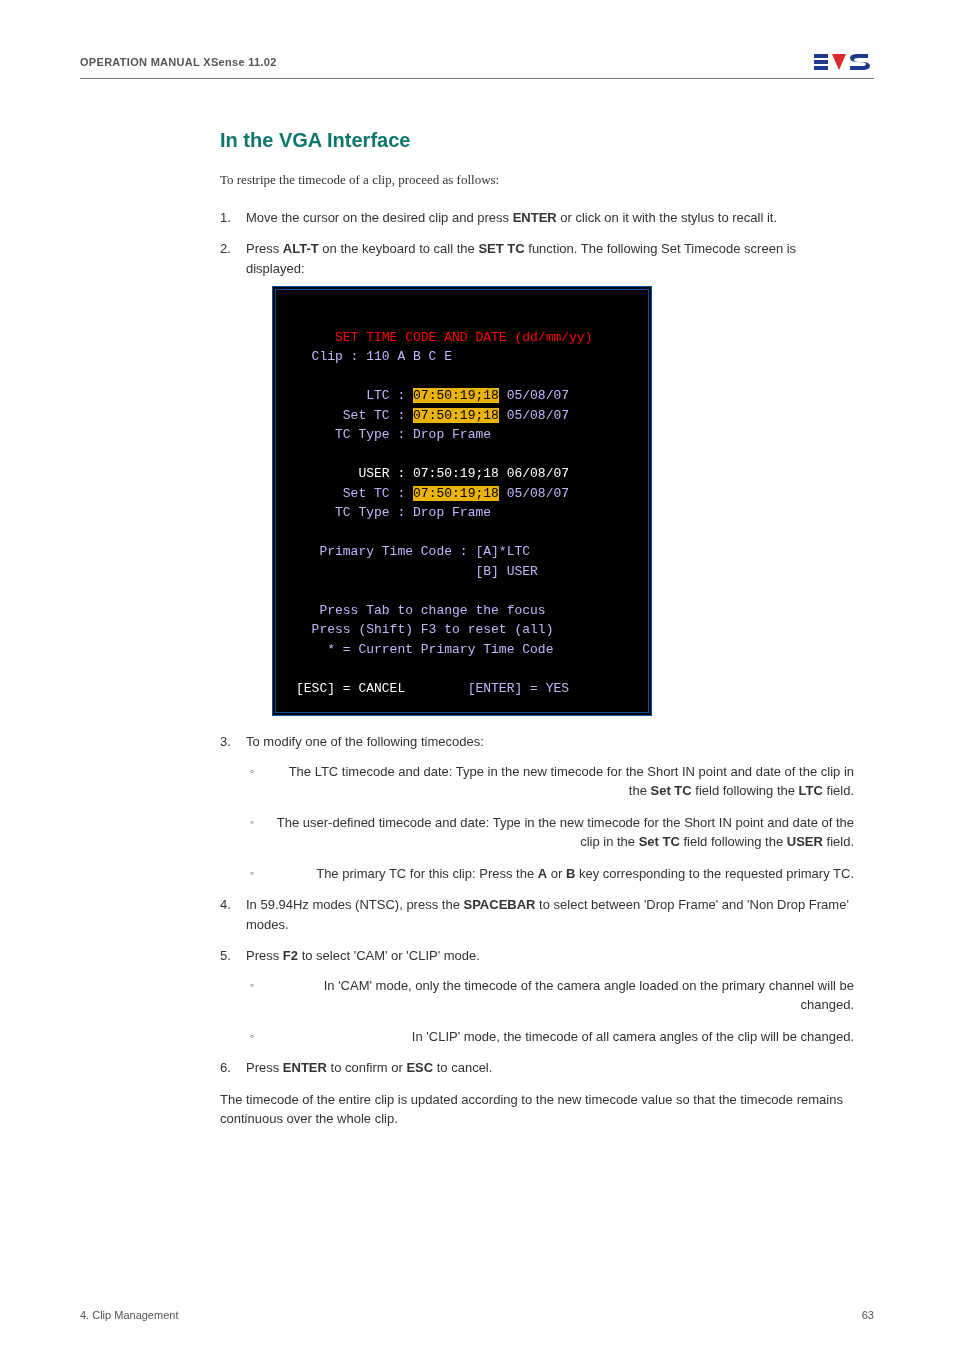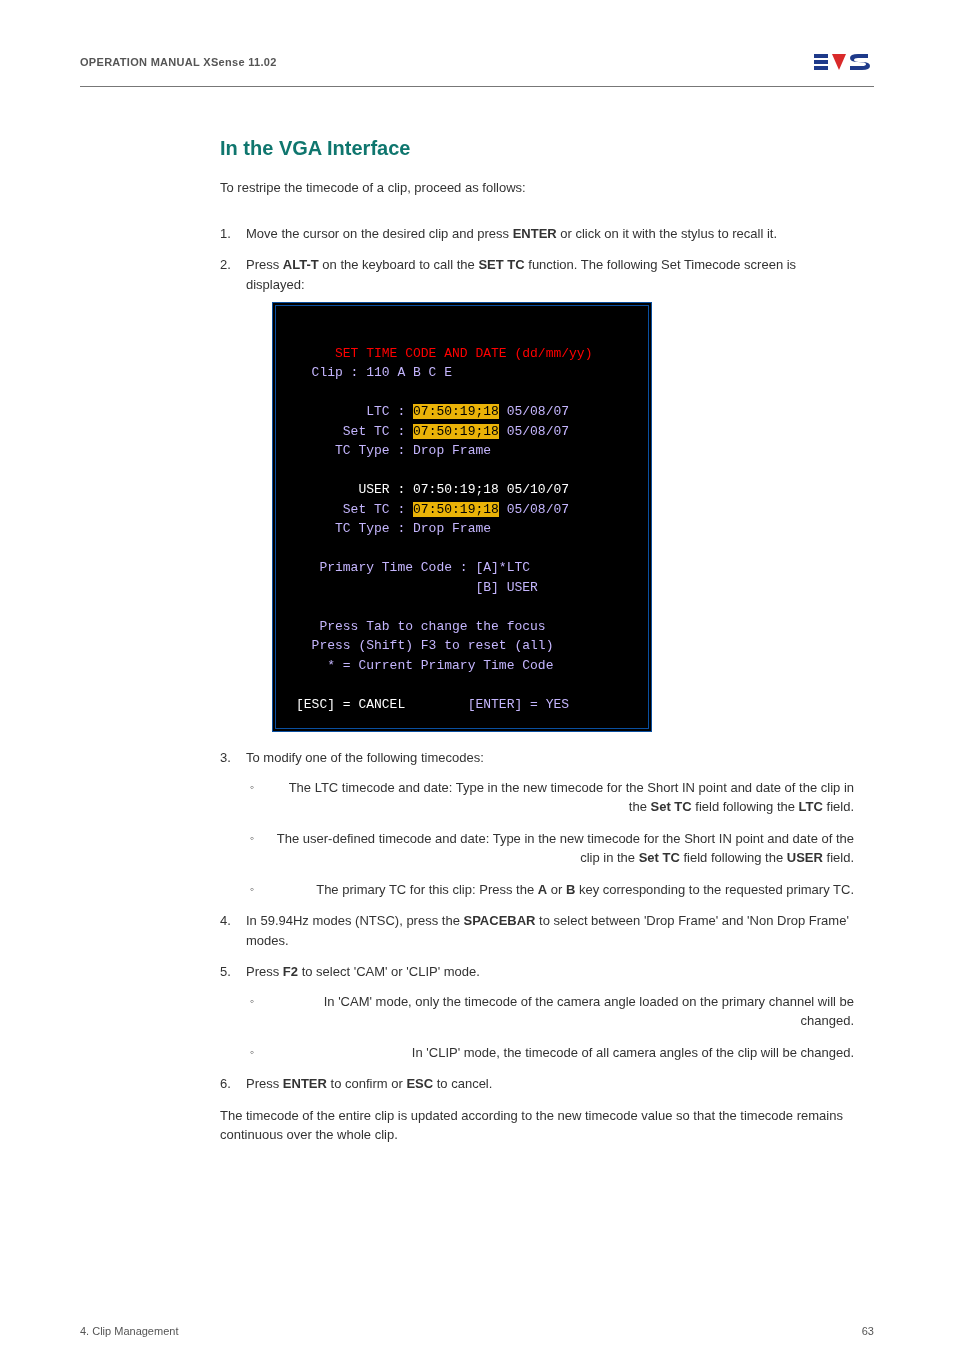--- a/index.html
+++ b/index.html
@@ -11,21 +11,21 @@
     width: 954px;
     margin: 0 auto;
   }
   .page {
     padding: 50px 80px 40px 80px;
   }
   .header-row {
     display: flex;
     justify-content: space-between;
     align-items: center;
-    padding-bottom: 12px;
+    padding-bottom: 4px;
     border-bottom: 1px solid #777;
     margin-bottom: 50px;
   }
   .header-left {
     font-size: 11px;
     font-weight: bold;
     color: #555;
     letter-spacing: 0.3px;
   }
   .logo {
@@ -36,22 +36,23 @@
     margin-left: 140px;
     margin-right: 20px;
   }
   h2 {
     font-size: 20px;
     font-weight: bold;
     color: #0f766e;
     margin-bottom: 18px;
   }
   p.intro {
-    margin-bottom: 26px;
-    line-height: 1.5;
+    margin-bottom: 18px;
+    line-height: 1.5;
+    font-family: Liberation Serif, serif;
   }
   ol {
     list-style: none;
     counter-reset: item;
     margin: 0;
     padding: 0;
   }
   ol > li {
     counter-increment: item;
     position: relative;
@@ -146,21 +147,21 @@
 
         <div class="terminal-wrap">
           <div class="terminal">
 <span class="t-title">     SET TIME CODE AND DATE (dd/mm/yy)</span>
 <span class="t-cyan">  Clip : 110 A B C E</span>
 
 <span class="t-cyan">         LTC : </span><span class="t-bg">07:50:19;18</span><span class="t-cyan"> 05/08/07</span>
 <span class="t-cyan">      Set TC : </span><span class="t-bg">07:50:19;18</span><span class="t-cyan"> 05/08/07</span>
 <span class="t-cyan">     TC Type : Drop Frame</span>
 
-<span class="t-white">        USER : 07:50:19;18 05/10/07</span>
+<span class="t-white">        USER : 07:50:19;18 06/08/07</span>
 <span class="t-cyan">      Set TC : </span><span class="t-bg">07:50:19;18</span><span class="t-cyan"> 05/08/07</span>
 <span class="t-cyan">     TC Type : Drop Frame</span>
 
 <span class="t-cyan">   Primary Time Code : [A]*LTC</span>
 <span class="t-cyan">                       [B] USER</span>
 
 <span class="t-cyan">   Press Tab to change the focus</span>
 <span class="t-cyan">  Press (Shift) F3 to reset (all)</span>
 <span class="t-cyan">    * = Current Primary Time Code</span>
 

